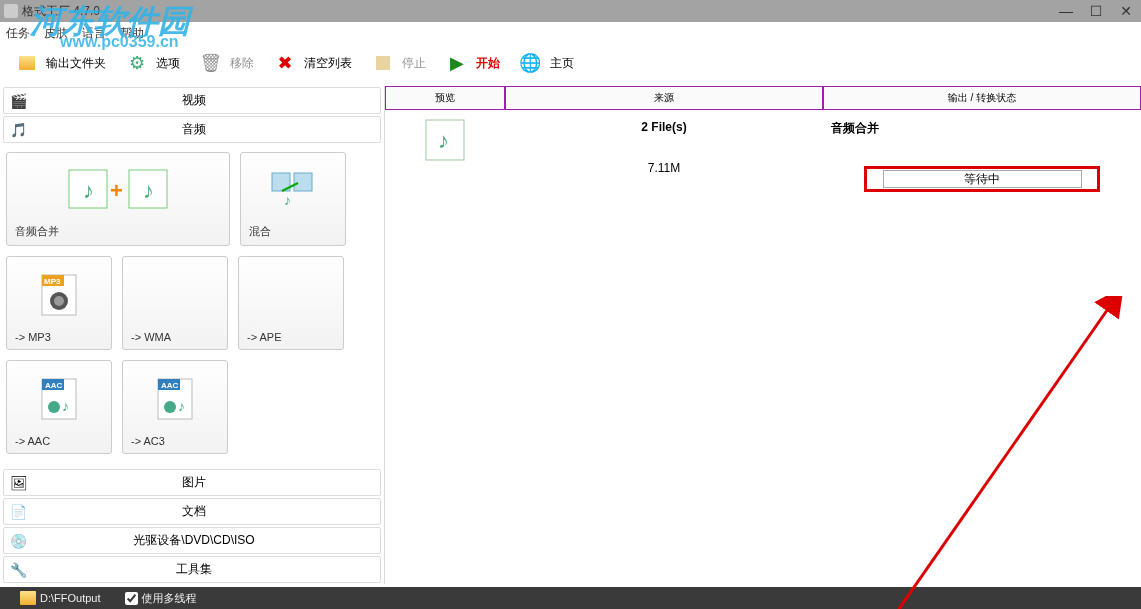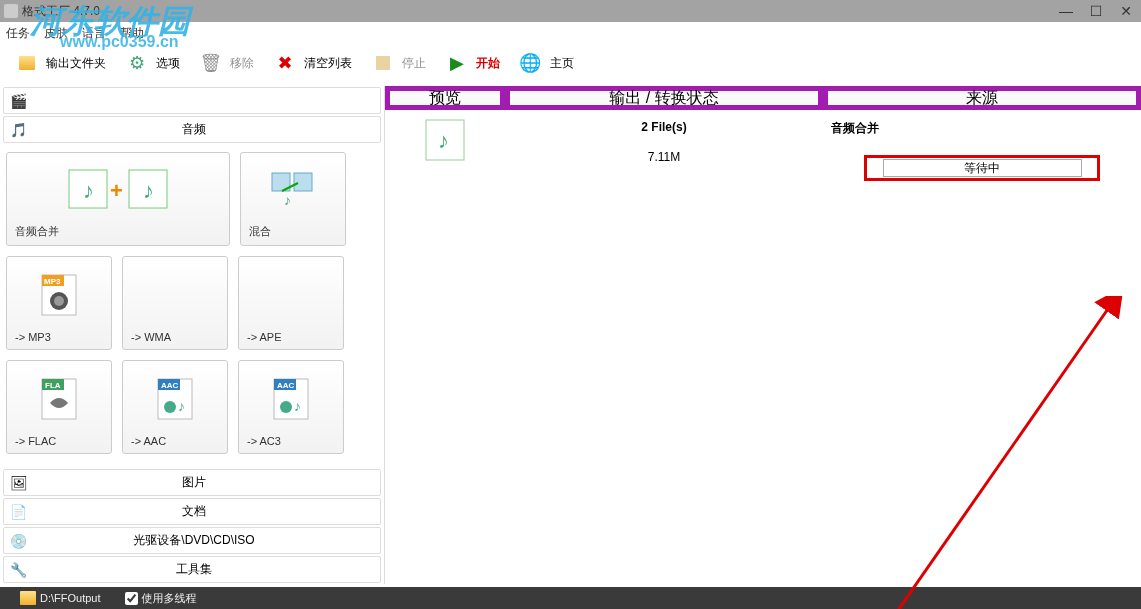--- a/index.html
+++ b/index.html
@@ -31,25 +31,25 @@
 
 .audio-panel { flex: 1; overflow: auto; padding: 8px 6px 4px 6px; display: flex; flex-wrap: wrap; gap: 10px; align-content: flex-start; }
 .tile { width: 106px; height: 94px; border: 1px solid #ccc; border-radius: 3px; background: linear-gradient(#fff, #f2f2f2); display: flex; flex-direction: column; align-items: center; justify-content: flex-end; cursor: pointer; position: relative; padding-bottom: 6px; }
 .tile.wide { width: 224px; }
 .tile-lbl { font-size: 11px; color: #333; align-self: flex-start; padding-left: 8px; }
 .tile-ico { flex: 1; display: flex; align-items: center; justify-content: center; }
 .tile-ico svg { }
 
 .task-area { flex: 1; display: flex; flex-direction: column; border-left: 1px solid #ddd; }
 .task-head { height: 24px; display: flex; }
-.task-head div { flex: 1; border: 5px solid #a21caf; display: flex; align-items: center; justify-content: center; font-size: 16px; background: #fafafa; }
+.task-head div { flex: 1; border: 1px solid #a21caf; display: flex; align-items: center; justify-content: center; font-size: 10px; background: #fafafa; }
 .task-head div:first-child { flex: 0 0 120px; }
 .task-row { display: flex; padding: 6px 0; }
 .task-row .prev { flex: 0 0 120px; display: flex; justify-content: center; }
-.task-row .src, .task-row .out { flex: 1; display: flex; flex-direction: column; align-items: center; justify-content: flex-start; font-size: 12px; gap: 16px; padding-top:4px; }
+.task-row .src, .task-row .out { flex: 1; display: flex; flex-direction: column; align-items: center; justify-content: flex-start; font-size: 12px; gap: 27px; padding-top:4px; }
 .task-row .out { position: relative; }
 .status-box { border: 3px solid #d00; width: 236px; height: 26px; display: flex; align-items: center; justify-content: center; font-size: 12px; margin-top: 2px; background:#fff;}
 .status-box-inner { border:1px solid #aaa; width:199px; height:18px; display:flex; align-items:center; justify-content:center;}
 .arrow-svg { position: absolute; left: 475px; top: 186px; pointer-events: none; z-index: 40; }
 
 .statusbar { height: 22px; background: #3a3a3a; color: #eee; display: flex; align-items: center; font-size: 11px; padding: 0 6px; gap: 10px; position:absolute; bottom:0; left:0; right:0; }
 .statusbar .sect { display: flex; align-items: center; gap: 4px; padding-left: 14px; }
 .statusbar input[type=checkbox] { accent-color: #fff; }
 .sb-right { margin-left: auto; display: flex; gap: 10px; align-items: center; }
 
@@ -113,20 +113,21 @@
     <span class="ico globe">🌐</span>
     <span>主页</span>
   </div>
 </div>
 
 <div class="main">
 
   <div class="sidebar">
     <div class="cat-row">
       <span class="cicon">🎬</span>
+      <span class="clabel">视频</span>
     </div>
     <div class="cat-row">
       <span class="cicon">🎵</span>
       <span class="clabel">音频</span>
     </div>
 
     <div class="audio-panel">
       <div class="tile wide">
         <div class="tile-ico">
           <svg width="110" height="50">
@@ -166,49 +167,38 @@
       <div class="tile">
         <span class="tile-lbl">-&gt; WMA</span>
       </div>
       <div class="tile">
         <span class="tile-lbl">-&gt; APE</span>
       </div>
       <div class="tile">
         <div class="tile-ico">
           <svg width="54" height="50">
               <rect x="10" y="6" width="34" height="40" fill="#fff" stroke="#bbb"></rect>
-              <rect x="10" y="6" width="22" height="11" fill="#40a060"></rect>
-              <text x="13" y="15" font-size="8" fill="#fff" font-weight="bold">FLA</text>
-              <path d="M18 30 Q27 20 36 30 Q27 40 18 30" fill="#777"></path>
-            </svg>
-        </div>
-        <span class="tile-lbl">-&gt; FLAC</span>
+              <rect x="10" y="6" width="22" height="11" fill="#3080c0"></rect>
+              <text x="13" y="15" font-size="8" fill="#fff" font-weight="bold">AAC</text>
+              <circle cx="22" cy="34" r="6" fill="#4a8"></circle>
+              <text x="30" y="38" font-size="14" fill="#4a7">♪</text>
+            </svg>
+        </div>
+        <span class="tile-lbl">-&gt; AAC</span>
       </div>
       <div class="tile">
         <div class="tile-ico">
           <svg width="54" height="50">
               <rect x="10" y="6" width="34" height="40" fill="#fff" stroke="#bbb"></rect>
               <rect x="10" y="6" width="22" height="11" fill="#3080c0"></rect>
               <text x="13" y="15" font-size="8" fill="#fff" font-weight="bold">AAC</text>
               <circle cx="22" cy="34" r="6" fill="#4a8"></circle>
               <text x="30" y="38" font-size="14" fill="#4a7">♪</text>
             </svg>
         </div>
-        <span class="tile-lbl">-&gt; AAC</span>
-      </div>
-      <div class="tile">
-        <div class="tile-ico">
-          <svg width="54" height="50">
-              <rect x="10" y="6" width="34" height="40" fill="#fff" stroke="#bbb"></rect>
-              <rect x="10" y="6" width="22" height="11" fill="#3080c0"></rect>
-              <text x="13" y="15" font-size="8" fill="#fff" font-weight="bold">AAC</text>
-              <circle cx="22" cy="34" r="6" fill="#4a8"></circle>
-              <text x="30" y="38" font-size="14" fill="#4a7">♪</text>
-            </svg>
-        </div>
         <span class="tile-lbl">-&gt; AC3</span>
       </div>
     </div>
 
     <div class="cat-row">
       <span class="cicon">🖼</span>
       <span class="clabel">图片</span>
     </div>
     <div class="cat-row">
       <span class="cicon">📄</span>
@@ -220,22 +210,22 @@
     </div>
     <div class="cat-row">
       <span class="cicon">🔧</span>
       <span class="clabel">工具集</span>
     </div>
   </div>
 
   <div class="task-area">
     <div class="task-head">
       <div>预览</div>
+      <div>来源</div>
       <div>输出 / 转换状态</div>
-      <div>来源</div>
     </div>
     <div class="task-row" style="position:relative;">
       <div class="prev">
         <svg width="46" height="46">
             <rect x="4" y="4" width="38" height="40" fill="#fff" stroke="#9c9"></rect>
             <text x="16" y="32" font-size="22" fill="#4a7">♪</text>
           </svg>
       </div>
       <div class="src">
         <span style="font-weight:bold;">2 File(s)</span>

